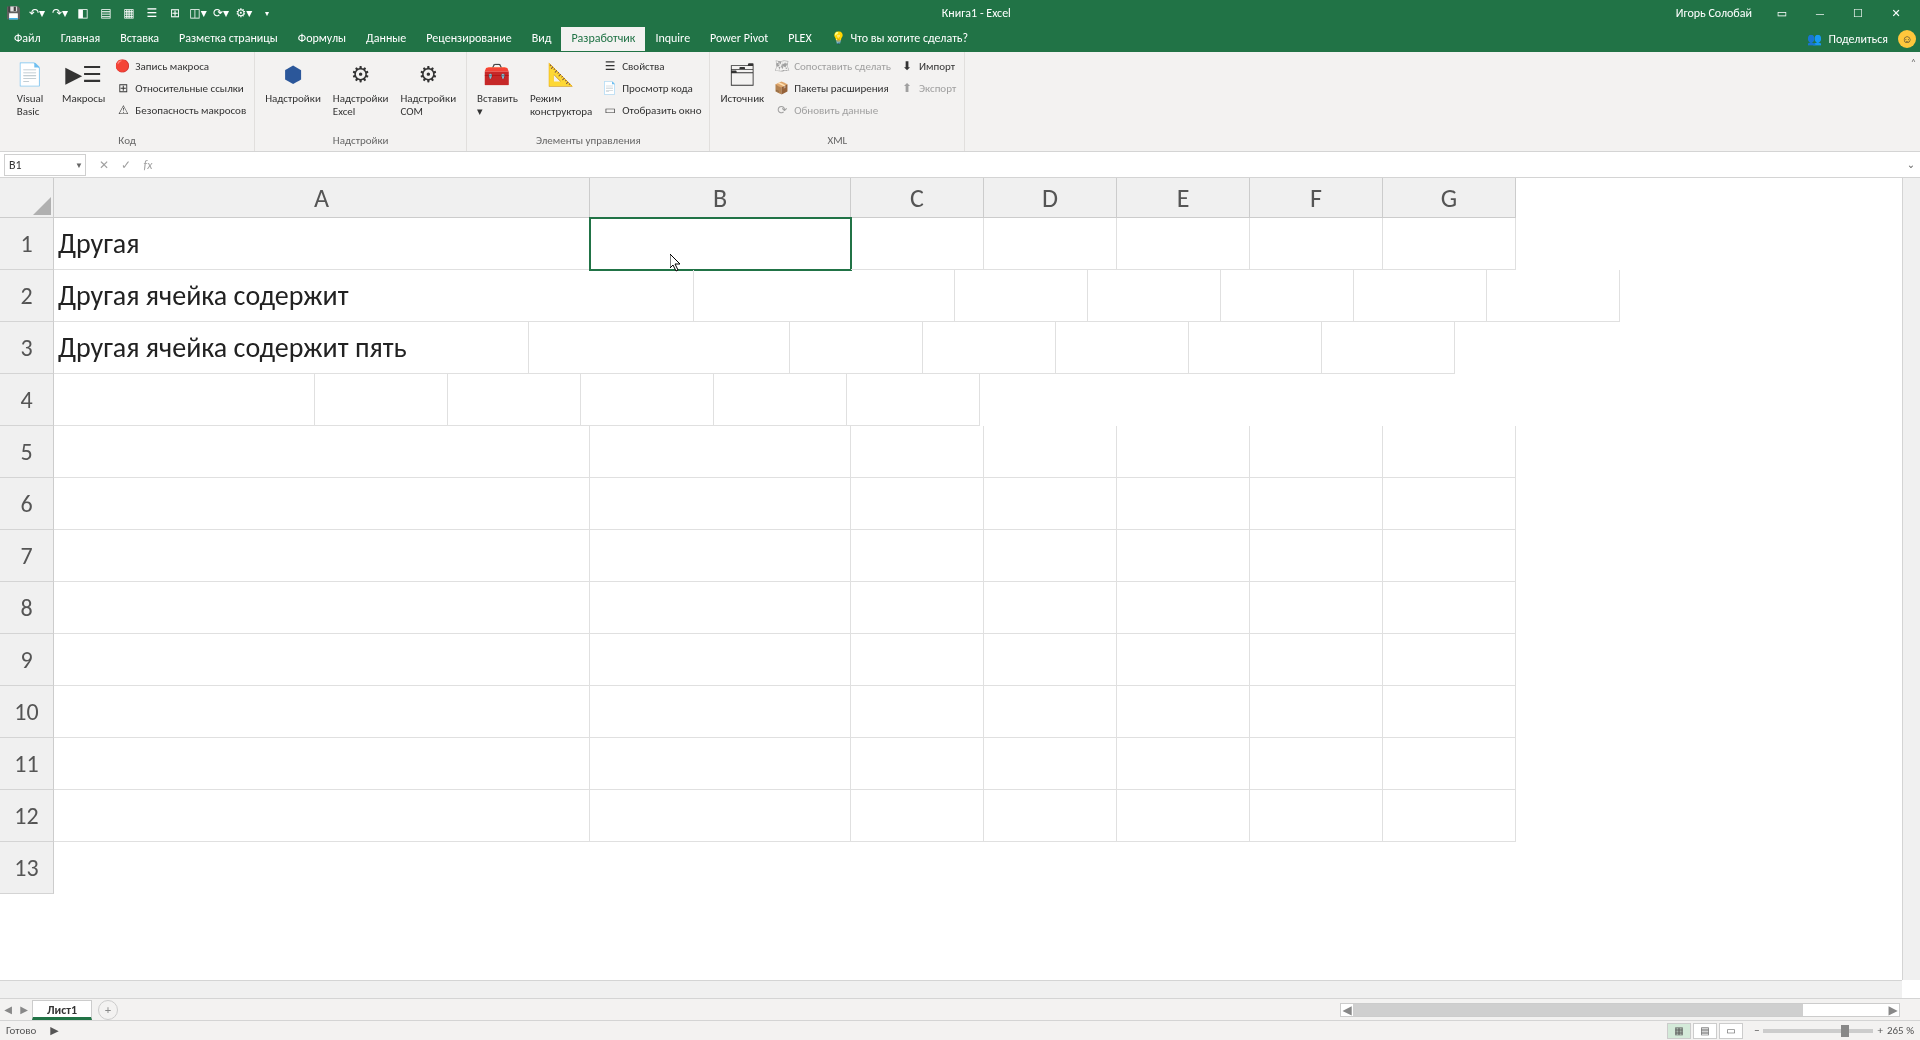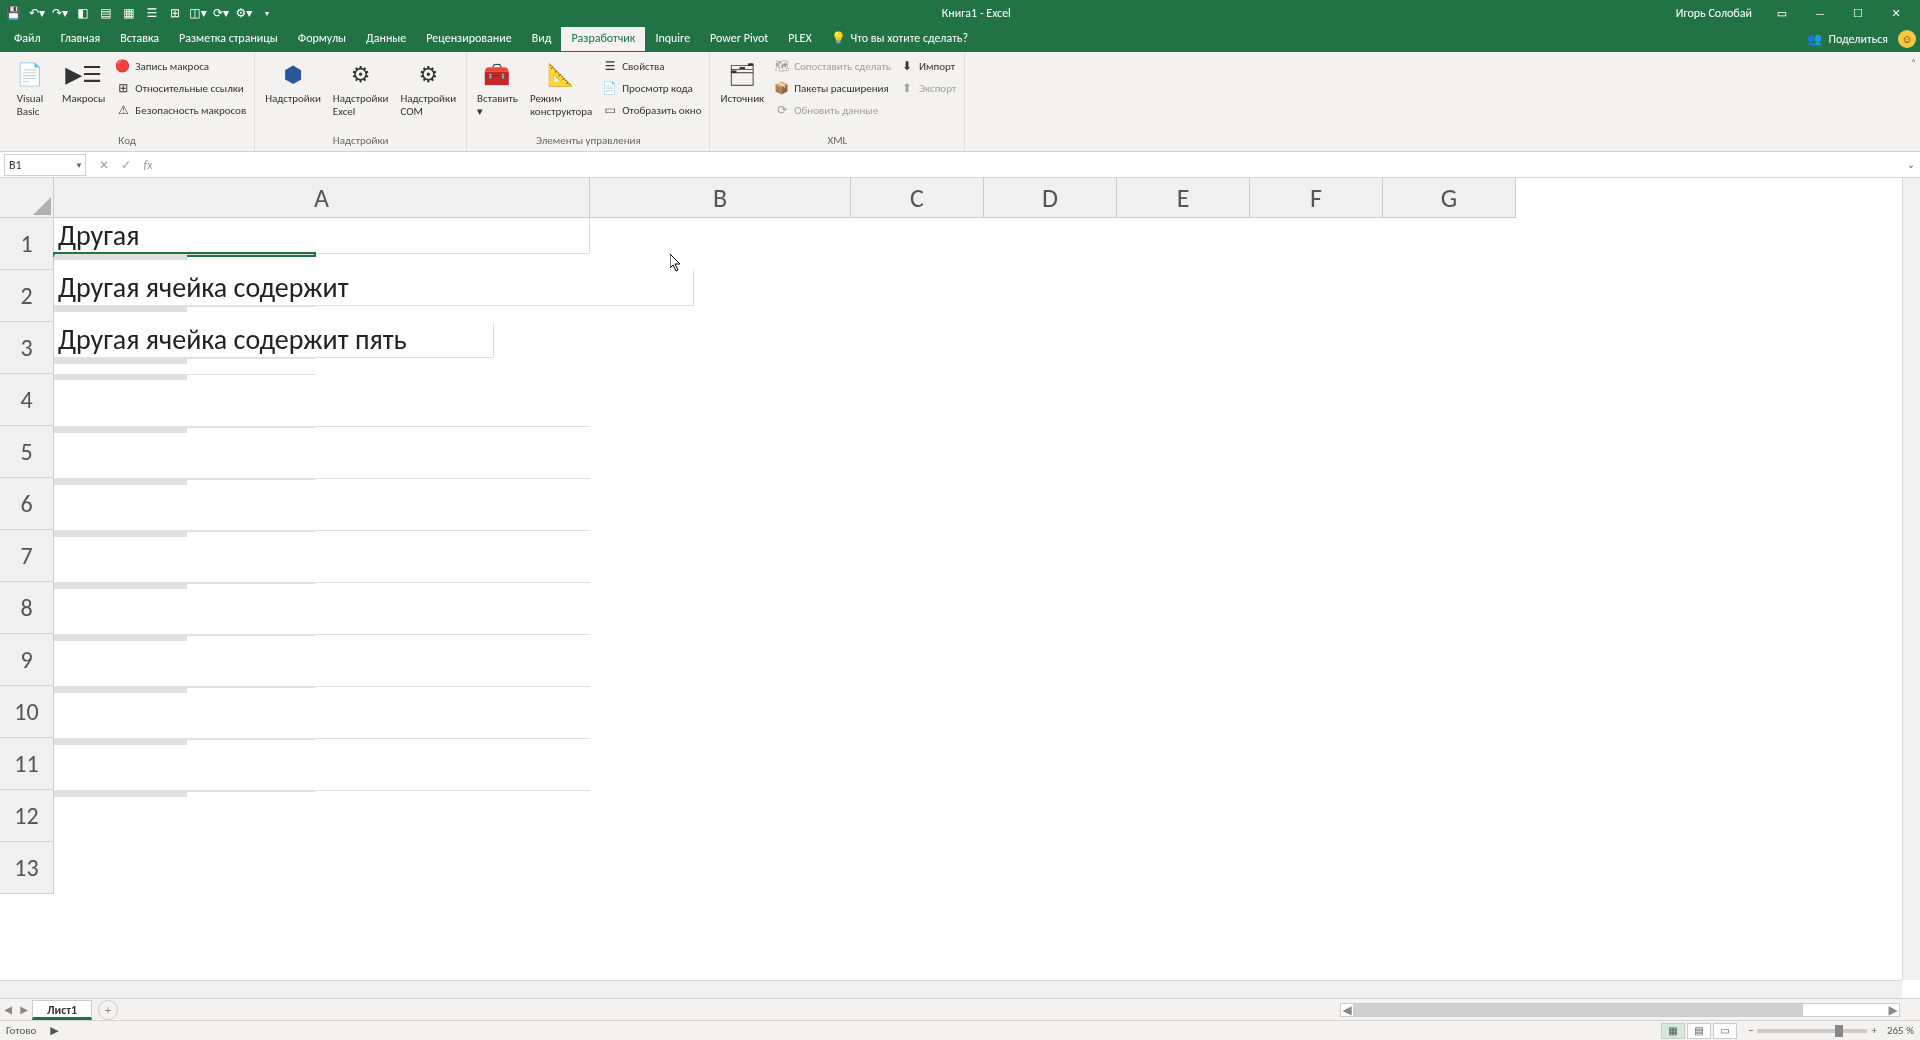--- a/index.html
+++ b/index.html
@@ -45,21 +45,21 @@
 .sheet-area { position:relative; height:calc(1040px - 26px - 26px - 100px - 26px - 22px - 20px); background:#fff; overflow:hidden; }
 .grid { position:absolute; inset:0; }
 .corner { position:absolute; left:0; top:0; width:54px; height:40px; background:#f0f0f0; border-right:1px solid #ccc; border-bottom:1px solid #ccc; }
 .corner::after{content:"";position:absolute;right:2px;bottom:2px;border:9px solid transparent;border-right-color:#b0b0b0;border-bottom-color:#b0b0b0;}
 
 .colheaders { position:absolute; left:54px; top:0; right:18px; height:40px; display:flex; }
 .colhead { background:#f0f0f0; border-right:1px solid #ccc; border-bottom:1px solid #ccc; display:flex; align-items:center; justify-content:center; font-size:26px; color:#555; cursor:pointer; }
 .rowheaders { position:absolute; left:0; top:40px; width:54px; bottom:18px; }
 .rowhead { background:#f0f0f0; border-right:1px solid #ccc; border-bottom:1px solid #d4d4d4; display:flex; align-items:center; justify-content:center; font-size:24px; color:#555; height:52px; cursor:pointer;}
 .cells { position:absolute; left:54px; top:40px; right:18px; bottom:18px; }
-.row { display:flex; height:52px;flex-direction:column; }
+.row { display:flex; height:52px; }
 .cell { border-right:1px solid #e0e0e0; border-bottom:1px solid #e0e0e0; display:flex; align-items:center; padding:0 4px; font-size:28px; color:#222; overflow:hidden; white-space:nowrap; cursor:cell; font-family:Calibri,sans-serif;}
 .cursor-pointer{position:absolute; width:12px; height:18px; pointer-events:none;}
 
 .vscroll { position:absolute; right:0; top:0; width:18px; bottom:18px; background:#f0f0f0; border-left:1px solid #d4d4d4;}
 .hscroll { position:absolute; left:0; right:18px; bottom:0; height:18px; background:#f0f0f0; border-top:1px solid #d4d4d4;}
 
 .sheettabs { height:22px; background:#f3f2f1; border-top:1px solid #d4d4d4; display:flex; align-items:center; position:relative;}
 .navtab { width:16px; height:20px; display:flex; align-items:center; justify-content:center; color:#888; font-size:10px; cursor:pointer;}
 .stab { padding:2px 14px; font-size:12px; background:#fff; border:1px solid #ccc; border-bottom:none; margin-top:1px; cursor:pointer; position:relative;}
 .stab.active { border-bottom:3px solid #217346; padding-bottom:0; font-weight:600;}
@@ -296,21 +296,21 @@
         <div class="row">
           <div class="cell" style="width: 640px;">Другая ячейка содержит</div>
           <div class="cell" style="width: 261px;"></div>
           <div class="cell" style="width: 133px;"></div>
           <div class="cell" style="width: 133px;"></div>
           <div class="cell" style="width: 133px;"></div>
           <div class="cell" style="width: 133px;"></div>
           <div class="cell" style="width: 133px;"></div>
         </div>
         <div class="row">
-          <div class="cell" style="width: 440px;">Другая ячейка содержит пять</div>
+          <div class="cell" style="width: 475px;">Другая ячейка содержит пять</div>
           <div class="cell" style="width: 261px;"></div>
           <div class="cell" style="width: 133px;"></div>
           <div class="cell" style="width: 133px;"></div>
           <div class="cell" style="width: 133px;"></div>
           <div class="cell" style="width: 133px;"></div>
           <div class="cell" style="width: 133px;"></div>
         </div>
         <div class="row">
           <div class="cell" style="width: 261px;"></div>
           <div class="cell" style="width: 133px;"></div>
@@ -419,15 +419,15 @@
   <div class="sp"></div>
   <div class="viewbtn active">▦</div>
   <div class="viewbtn">▤</div>
   <div class="viewbtn">▭</div>
   <div class="zoom">
     <span>−</span>
     <div class="slider">
         <div class="knob"></div>
       </div>
     <span>+</span>
-    <span style="margin-left:6px;">265 %</span>
+    <span style="">265 %</span>
   </div>
 </div>
 
 </body></html>

